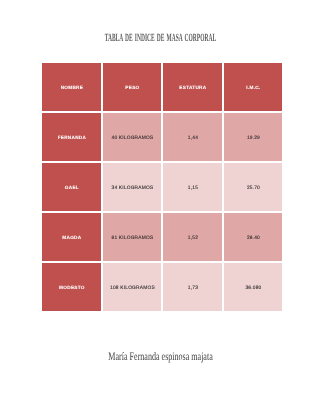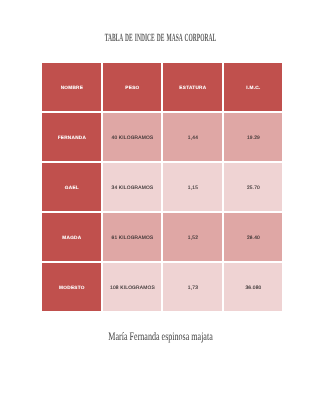--- a/index.html
+++ b/index.html
@@ -64,21 +64,21 @@
   }
   .c-name { background: #c0504d; color: #ffffff; }
   .row-head td { background: #c0504d; color: #ffffff; }
   .row-dark td.c-data { background: #dfa7a5; color: #332e2e; font-weight: normal; font-size: 4.85px; letter-spacing: 0.2px; text-indent: 0.2px; padding-top: 1px; -webkit-text-stroke: 0.1px #332e2e; }
   td.c-data > span { position: relative; top: 1px; left: 0.5px; display: inline-block; }
   .row-light td.c-data { background: #efd3d3; color: #332e2e; font-weight: normal; font-size: 4.85px; letter-spacing: 0.2px; text-indent: 0.2px; padding-top: 1px; -webkit-text-stroke: 0.1px #332e2e; }
 
   .signature {
     position: absolute;
     left: 1px; right: 0;
-    top: 332px;
+    top: 352px;
     text-align: center;
     font-family: "Liberation Serif", serif;
     font-size: 11.5px;
     line-height: 11px;
     color: #3f3f3f;
     white-space: nowrap;
   }
   .signature span {
     display: inline-block;
     transform: scaleX(0.70);

